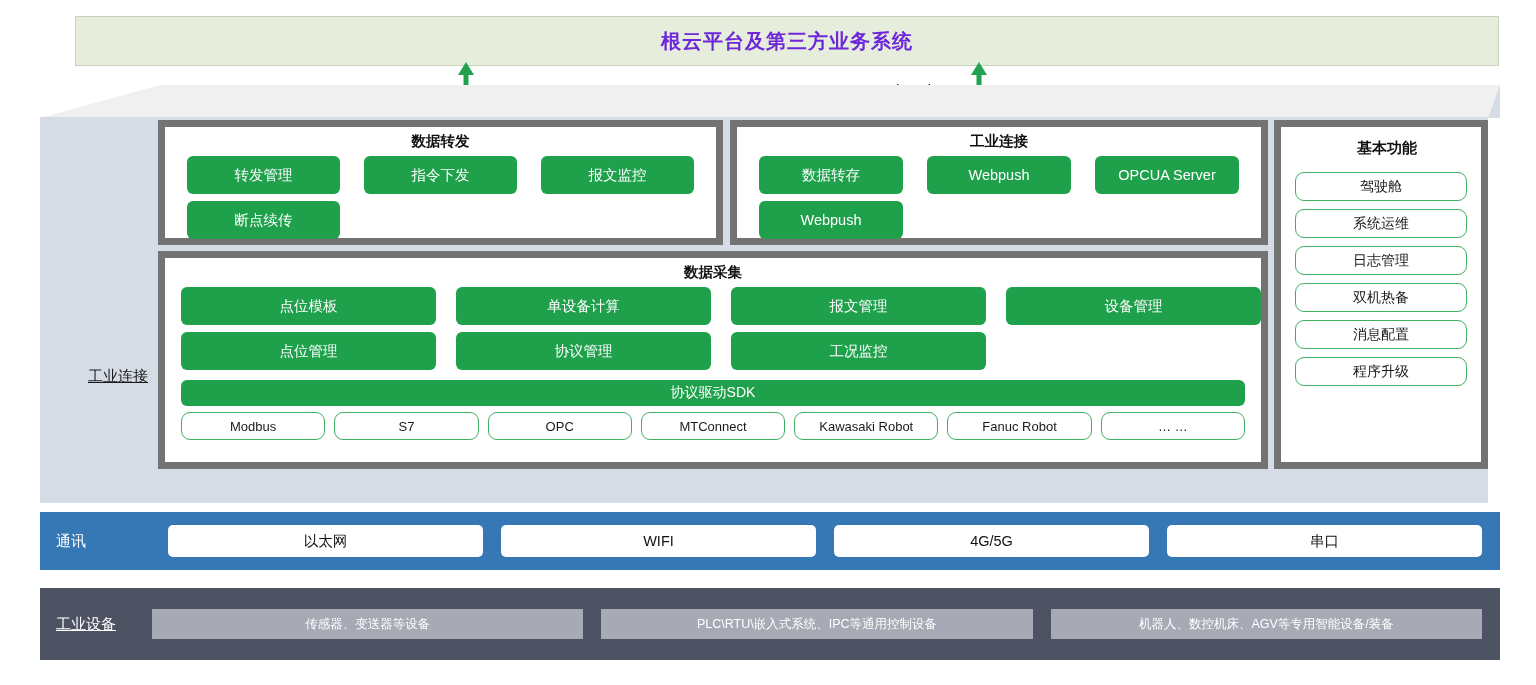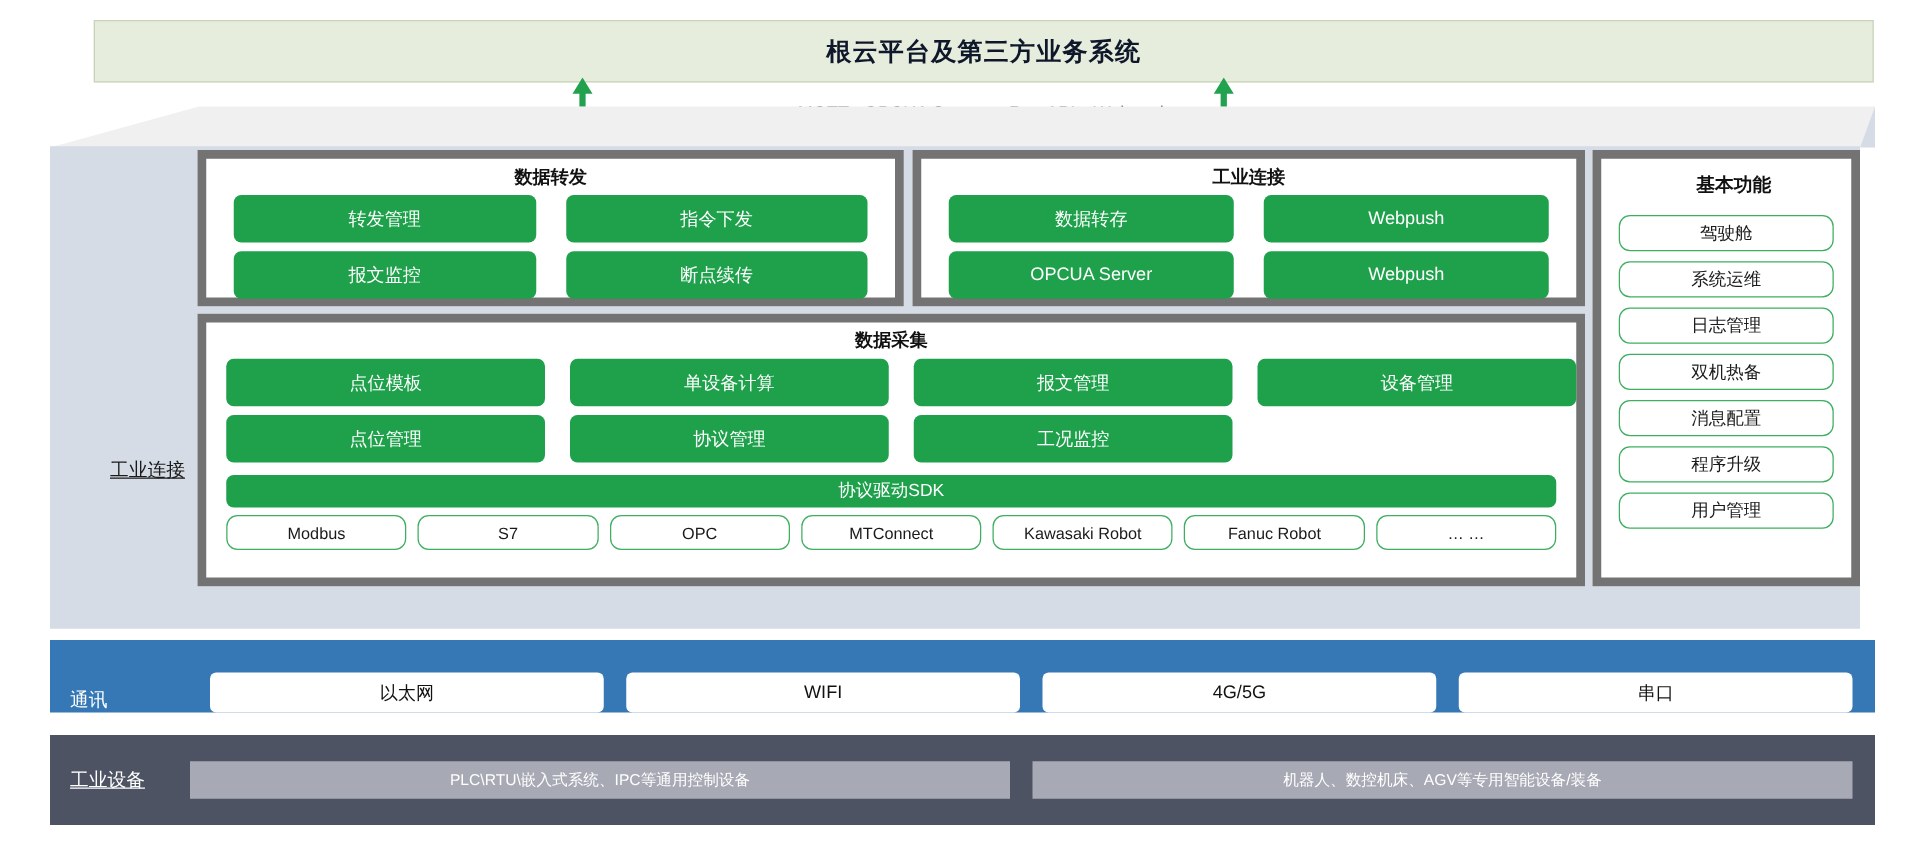--- a/index.html
+++ b/index.html
@@ -25,21 +25,21 @@
     background: #E6EDDC;
     border: 1px solid #C8D3BB;
     box-sizing: border-box;
     display: flex;
     align-items: center;
     justify-content: center;
   }
   .platform-banner .title {
     font-size: 20px;
     font-weight: bold;
-    color: #0f172a;
+    color: #6d28d9;
     letter-spacing: 1px;
   }
 
   
   .protocol-strip {
     position: absolute;
     left: 75px;
     top: 70px;
     width: 1424px;
     height: 40px;
@@ -109,21 +109,21 @@
     margin-bottom: 5px;
   }
 
   .panel-forward { left: 118px; top: 35px; width: 565px; height: 125px; }
   .panel-service { left: 690px; top: 35px; width: 538px; height: 125px; }
   .panel-collect { left: 118px; top: 166px; width: 1110px; height: 218px; }
   .panel-basic   { left: 1234px; top: 35px; width: 214px; height: 349px; }
 
   .grid2 {
     display: grid;
-    grid-template-columns: 1fr 1fr;
+    grid-template-columns: 1fr 1fr 1fr;
     gap: 7px 24px;
     padding: 0 22px 8px 22px;
   }
   .grid4 {
     display: grid;
     grid-template-columns: repeat(4, 1fr);
     gap: 7px 20px;
     padding: 0 0 6px 16px;
   }
 
@@ -191,21 +191,21 @@
 
   
   .comm-band {
     position: absolute;
     left: 40px;
     top: 512px;
     width: 1460px;
     height: 58px;
     background: #3578B5;
     display: flex;
-    align-items: flex-end;
+    align-items: center;
   }
   .band-label {
     width: 112px;
     text-align: left;
     padding-left: 16px;
     box-sizing: border-box;
     font-size: 15px;
     color: #ffffff;
     white-space: nowrap;
   }
@@ -335,34 +335,34 @@
 
   <div class="panel panel-basic">
     <div class="panel-title">基本功能</div>
     <div class="basic-list">
       <div class="basic-item">驾驶舱</div>
       <div class="basic-item">系统运维</div>
       <div class="basic-item">日志管理</div>
       <div class="basic-item">双机热备</div>
       <div class="basic-item">消息配置</div>
       <div class="basic-item">程序升级</div>
-      <div class="basic-item">用户管理</div>
     </div>
   </div>
 </div>
 
 <div class="comm-band">
   <span class="band-label">通讯</span>
   <div class="comm-items">
     <div class="comm-item">以太网</div>
     <div class="comm-item">WIFI</div>
     <div class="comm-item">4G/5G</div>
     <div class="comm-item">串口</div>
   </div>
 </div>
 
 <div class="device-band">
   <span class="band-label">工业设备</span>
   <div class="device-items">
+    <div class="device-item">传感器、变送器等设备</div>
     <div class="device-item">PLC\RTU\嵌入式系统、IPC等通用控制设备</div>
     <div class="device-item">机器人、数控机床、AGV等专用智能设备/装备</div>
   </div>
 </div>
 
 </body></html>

